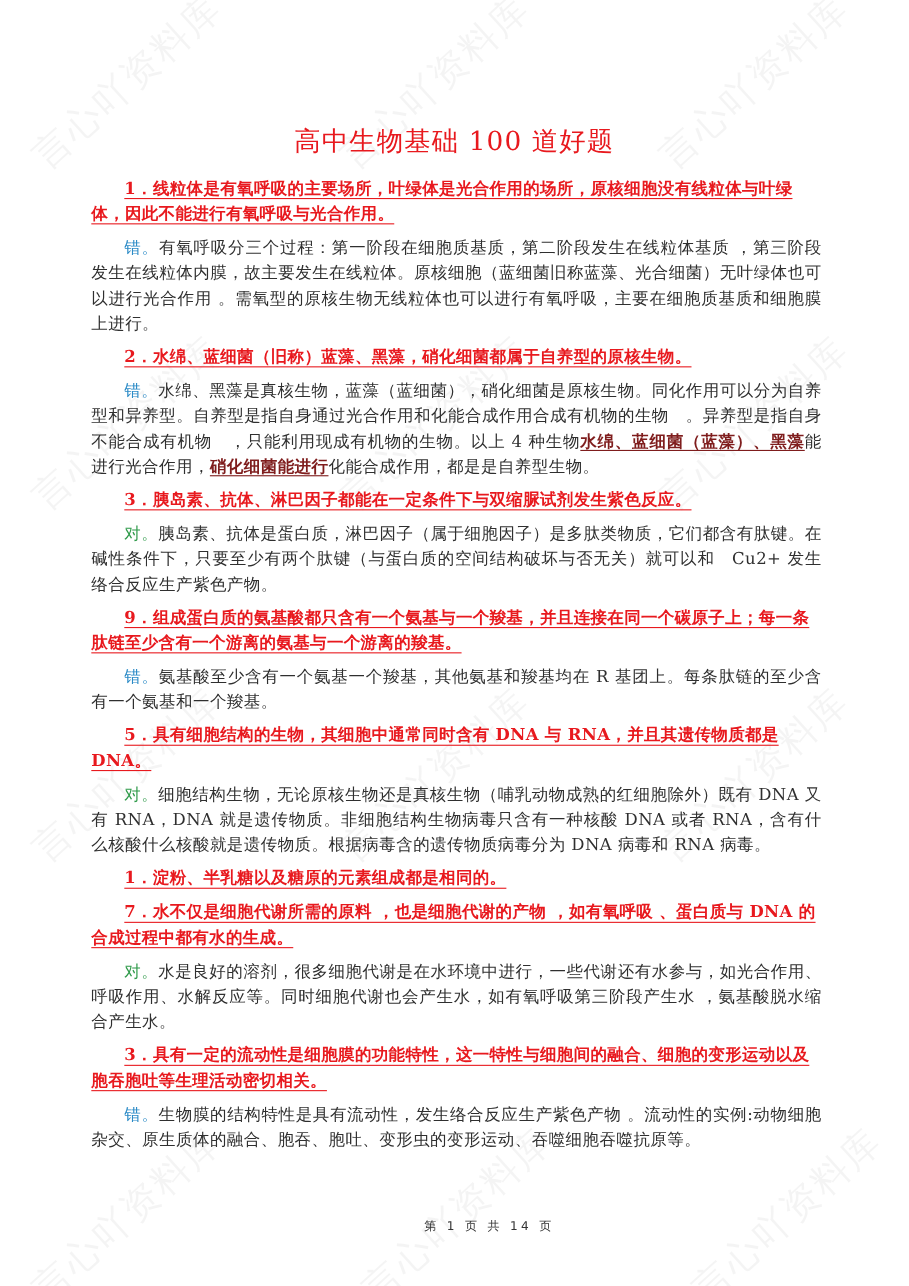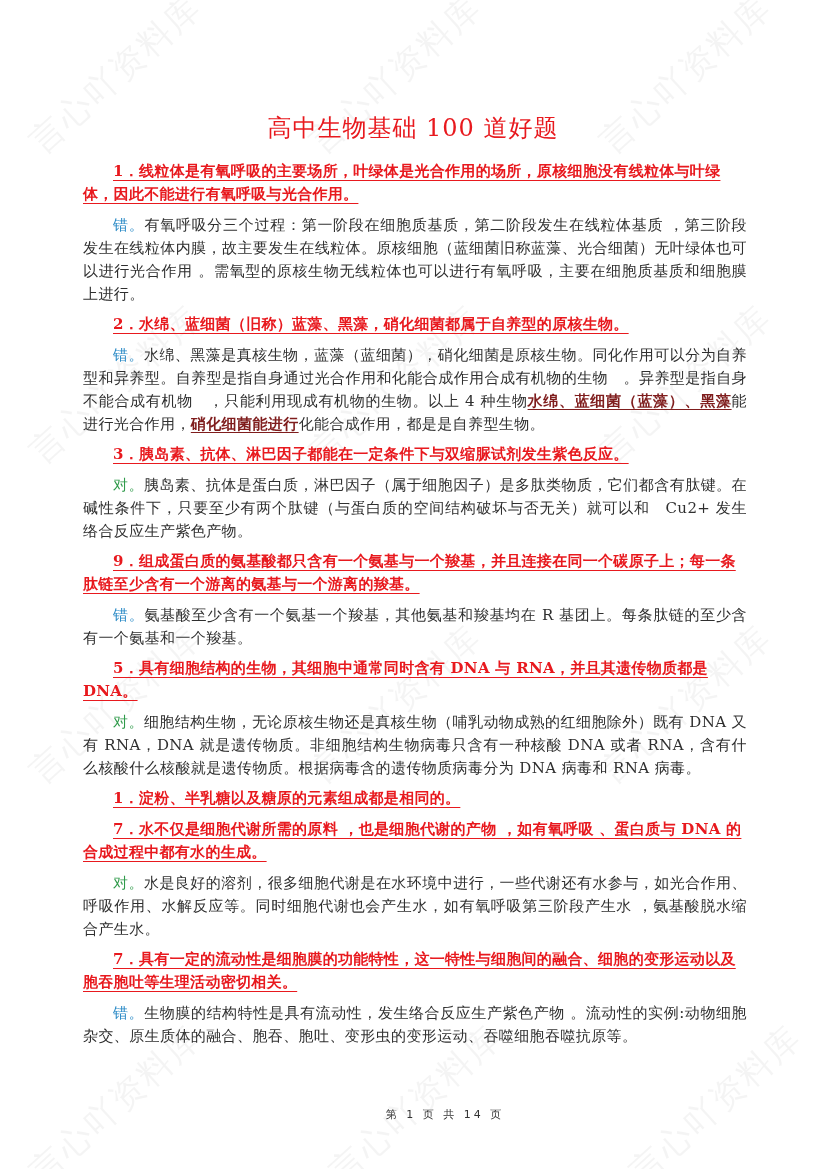--- a/index.html
+++ b/index.html
@@ -62,19 +62,19 @@
     <p class="a"><span class="verdict wrong"><span>错</span><span>。</span></span><span>氨基酸至少含有一个氨基一个羧基，其他氨基和羧基均在 R 基团上。每条肽链的至少含有一个氨基和一个羧基。</span></p>
 
     <p class="q">5．具有细胞结构的生物，其细胞中通常同时含有 DNA 与 RNA，并且其遗传物质都是 DNA。</p>
     <p class="a"><span class="verdict right"><span>对</span><span>。</span></span><span>细胞结构生物，无论原核生物还是真核生物（哺乳动物成熟的红细胞除外）既有 DNA 又有 RNA，DNA 就是遗传物质。非细胞结构生物病毒只含有一种核酸 DNA 或者 RNA，含有什么核酸什么核酸就是遗传物质。根据病毒含的遗传物质病毒分为 DNA 病毒和 RNA 病毒。</span></p>
 
     <p class="q">1．淀粉、半乳糖以及糖原的元素组成都是相同的。</p>
 
     <p class="q">7．水不仅是细胞代谢所需的原料 ，也是细胞代谢的产物 ，如有氧呼吸 、蛋白质与 DNA 的合成过程中都有水的生成。</p>
     <p class="a"><span class="verdict right"><span>对</span><span>。</span></span><span>水是良好的溶剂，很多细胞代谢是在水环境中进行，一些代谢还有水参与，如光合作用、呼吸作用、水解反应等。同时细胞代谢也会产生水，如有氧呼吸第三阶段产生水 ，氨基酸脱水缩合产生水。</span></p>
 
-    <p class="q">7．具有一定的流动性是细胞膜的功能特性，这一特性与细胞间的融合、细胞的变形运动以及胞吞胞吐等生理活动密切相关。</p>
+    <p class="q">3．具有一定的流动性是细胞膜的功能特性，这一特性与细胞间的融合、细胞的变形运动以及胞吞胞吐等生理活动密切相关。</p>
     <p class="a"><span class="verdict wrong"><span>错</span><span>。</span></span><span>生物膜的结构特性是具有流动性，发生络合反应生产紫色产物 。流动性的实例:动物细胞杂交、原生质体的融合、胞吞、胞吐、变形虫的变形运动、吞噬细胞吞噬抗原等。</span></p>
 
   </div>
 
   <div class="footer">第 1 页 共 14 页</div>
 </div>
 
 </body></html>

